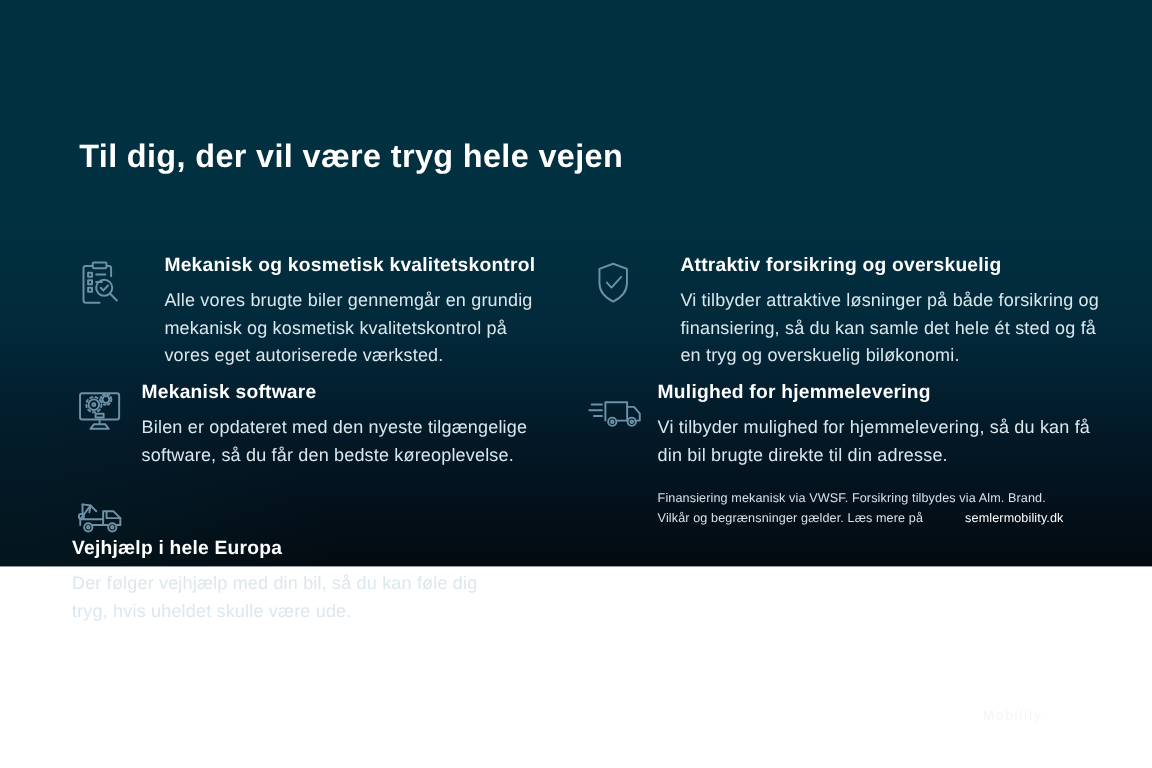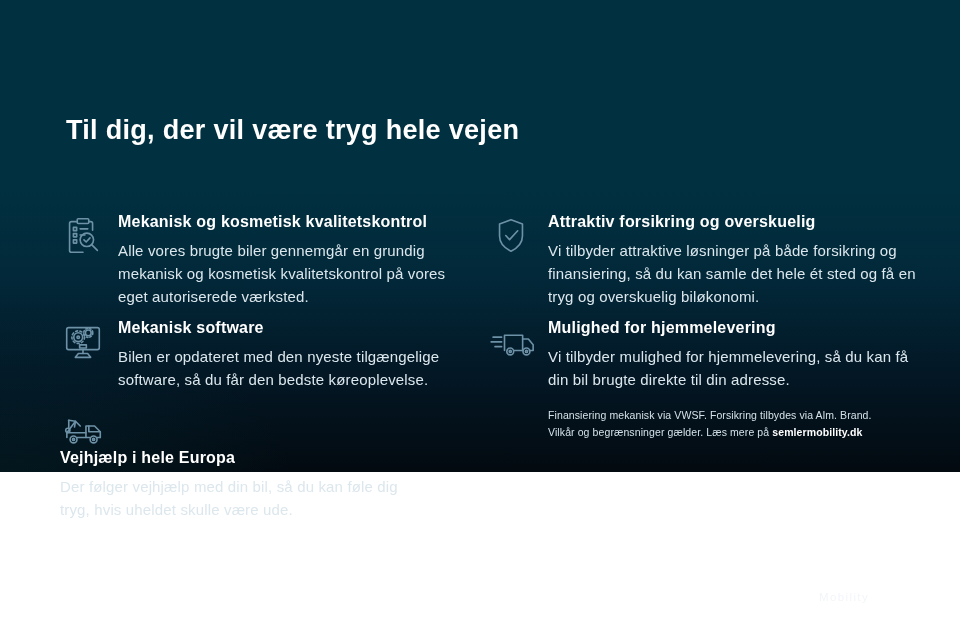--- a/index.html
+++ b/index.html
@@ -55,35 +55,35 @@
   .feature p {
     font-size: 15px;
     line-height: 23px;
     color: #dce7ed;
     letter-spacing: 0.15px;
   }
   .f-left  { left: 60px;  width: 400px; }
   .f-left  .txt { width: 342px; }
   .f-right { left: 490px; width: 430px; }
   .f-right .txt { width: 370px; }
-  .row1 { top: 212px; }
+  .row1 { top: 212px; gap: 19px; }
   .row2 { top: 318px; }
   .row3 { top: 405px; flex-direction: column; }
 
   .disclaimer {
     position: absolute;
     left: 548px;
     top: 407px;
     width: 380px;
     font-size: 10.5px;
     line-height: 17px;
     color: #d5e1e8;
     letter-spacing: 0.1px;
   }
-  .disclaimer strong { color: #ffffff; font-weight: 700; }
+  .disclaimer strong { color: #ffffff; font-weight: 400; margin-left: 32px; }
 
   .logo {
     position: absolute;
     left: 792px;
     top: 546px;
     width: 104px;
     text-align: center;
   }
   .logo-name {
     font-family: "Liberation Serif", serif;

